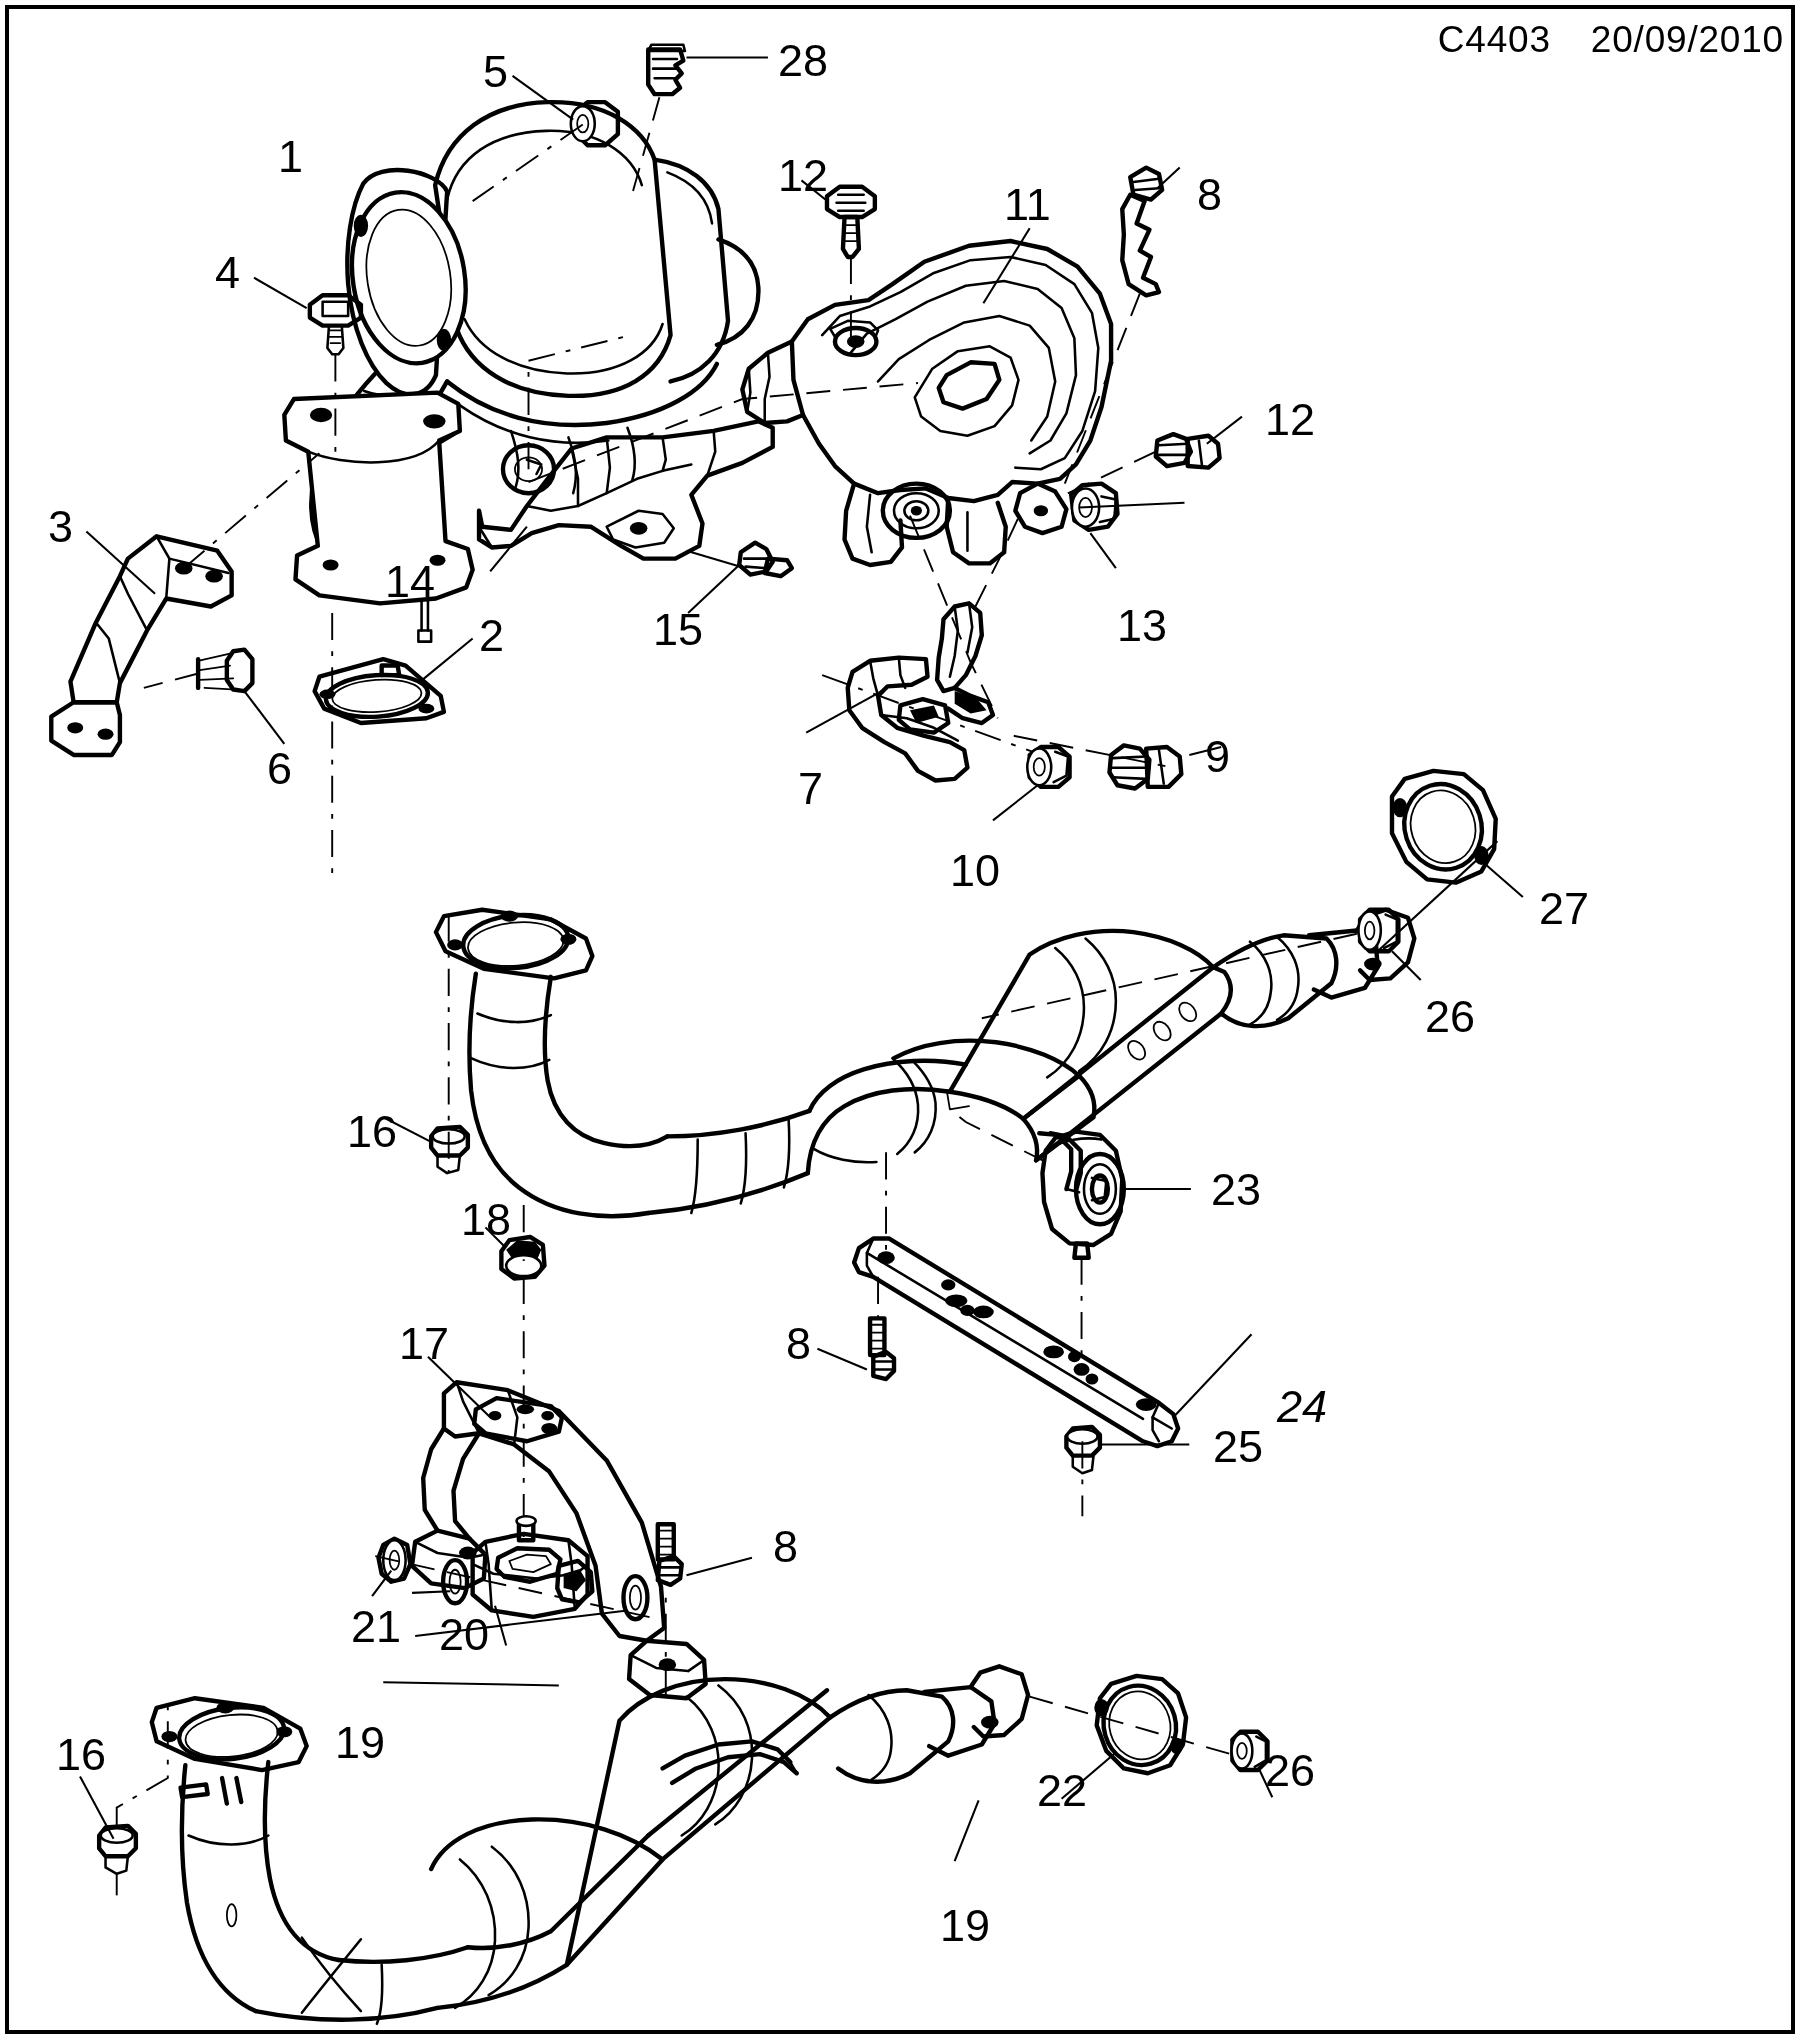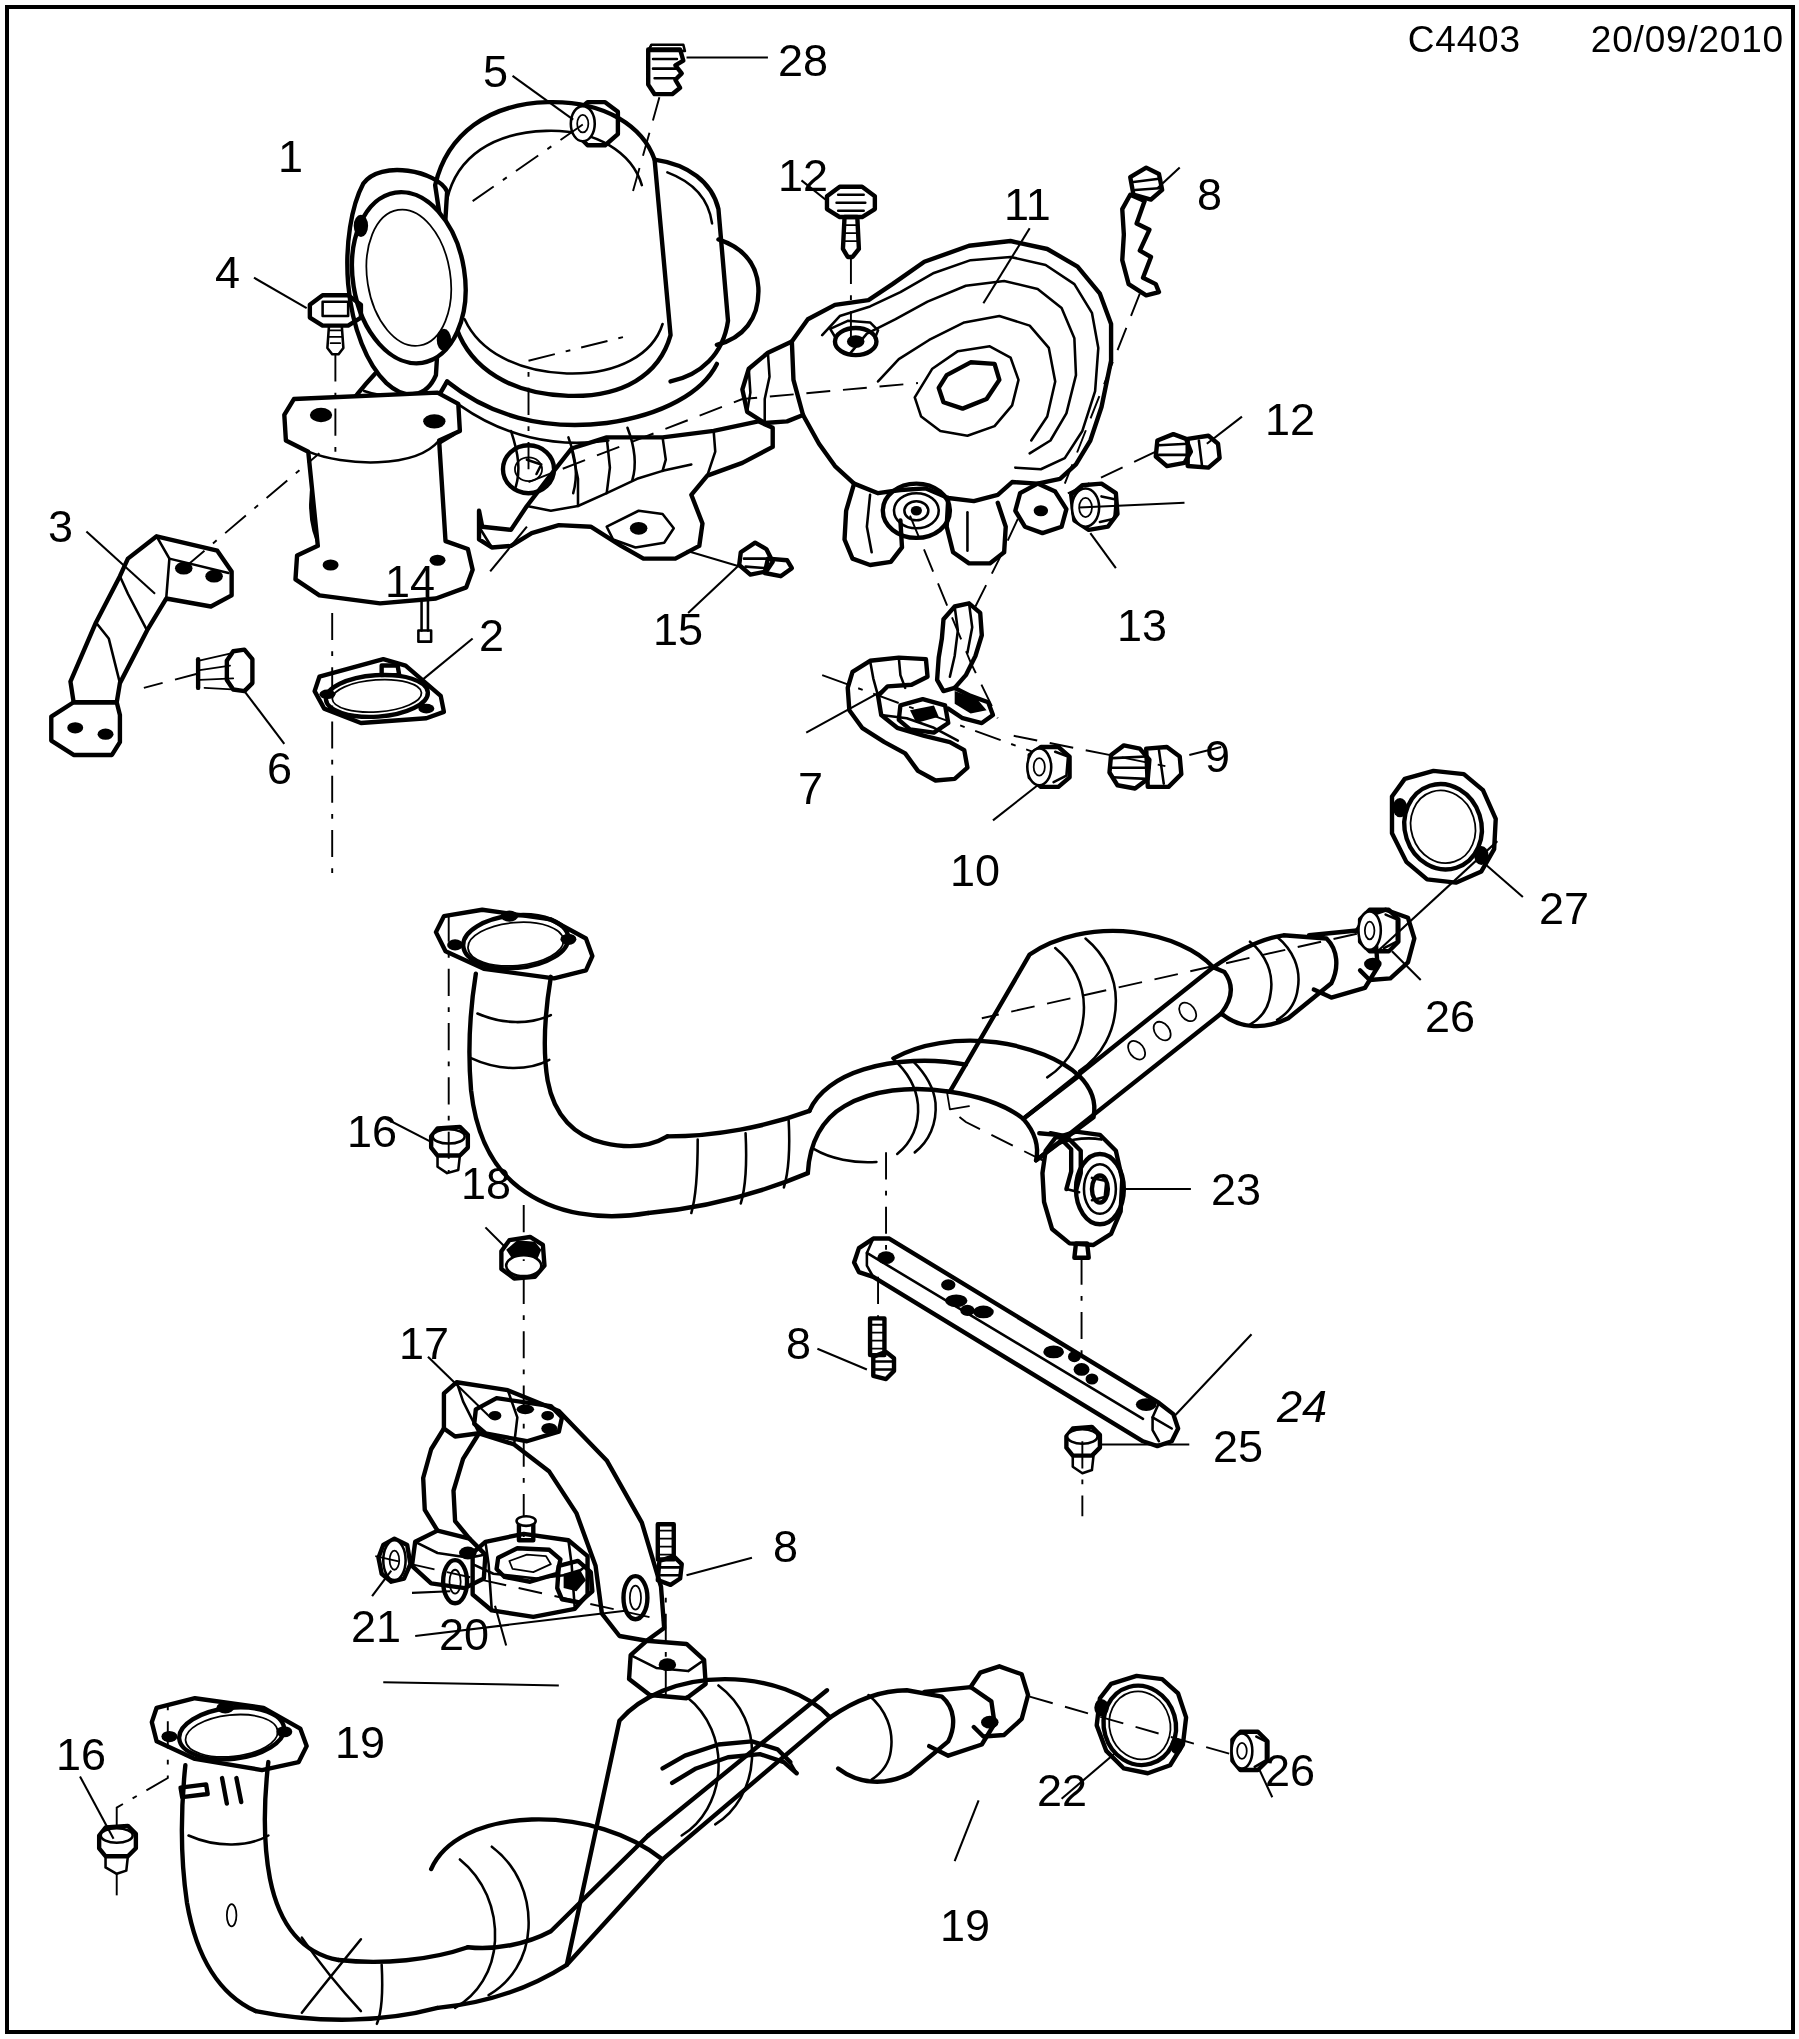--- a/index.html
+++ b/index.html
@@ -18,21 +18,21 @@
     box-sizing:border-box;
     pointer-events:none;
   }
   #header{
     position:absolute;top:19px;left:0;width:1784px;
     text-align:right;
     font-size:37px;
     letter-spacing:0.8px;
     color:#000;
   }
-  #header .code{margin-right:70px;}
+  #header .code{margin-right:40px;}
   #svgwrap{position:absolute;left:0;top:0;width:1800px;height:2039px;}
   svg{display:block;}
   .num{
     position:absolute;
     font-size:45px;
     color:#000;
     font-family:"Liberation Sans",sans-serif;
     line-height:1;
     white-space:nowrap;
   }
@@ -692,21 +692,21 @@
   <div class="num" style="left:950px;top:848px;">10</div>
   <div class="num" style="left:1004px;top:182px;">11</div>
   <div class="num" style="left:778px;top:153px;">12</div>
   <div class="num" style="left:1265px;top:397px;">12</div>
   <div class="num" style="left:1117px;top:603px;">13</div>
   <div class="num" style="left:385px;top:559px;text-align:center;">14</div>
   <div class="num" style="left:653px;top:607px;">15</div>
   <div class="num" style="left:347px;top:1109px;">16</div>
   <div class="num" style="left:56px;top:1732px;">16</div>
   <div class="num" style="left:399px;top:1321px;text-align:center;">17</div>
-  <div class="num" style="left:461px;top:1161px;text-align:right;">18</div>
+  <div class="num" style="left:461px;top:1197px;text-align:right;">18</div>
   <div class="num" style="left:335px;top:1720px;">19</div>
   <div class="num" style="left:940px;top:1903px;">19</div>
   <div class="num" style="left:439px;top:1612px;">20</div>
   <div class="num" style="left:351px;top:1604px;">21</div>
   <div class="num" style="left:1037px;top:1768px;">22</div>
   <div class="num" style="left:1211px;top:1167px;">23</div>
   <div class="num" style="left:1277px;top:1384px;font-style:italic;">24</div>
   <div class="num" style="left:1213px;top:1424px;">25</div>
   <div class="num" style="left:1425px;top:994px;">26</div>
   <div class="num" style="left:1265px;top:1748px;">26</div>

